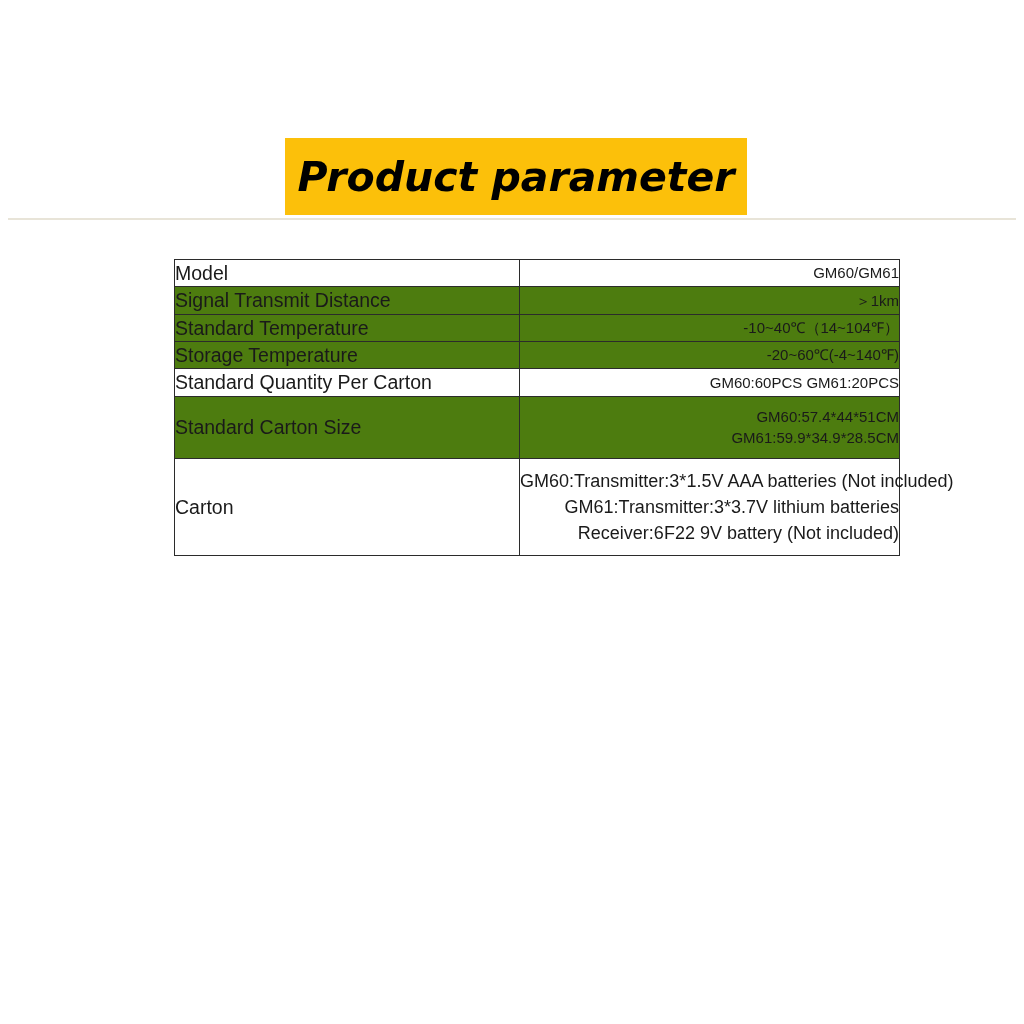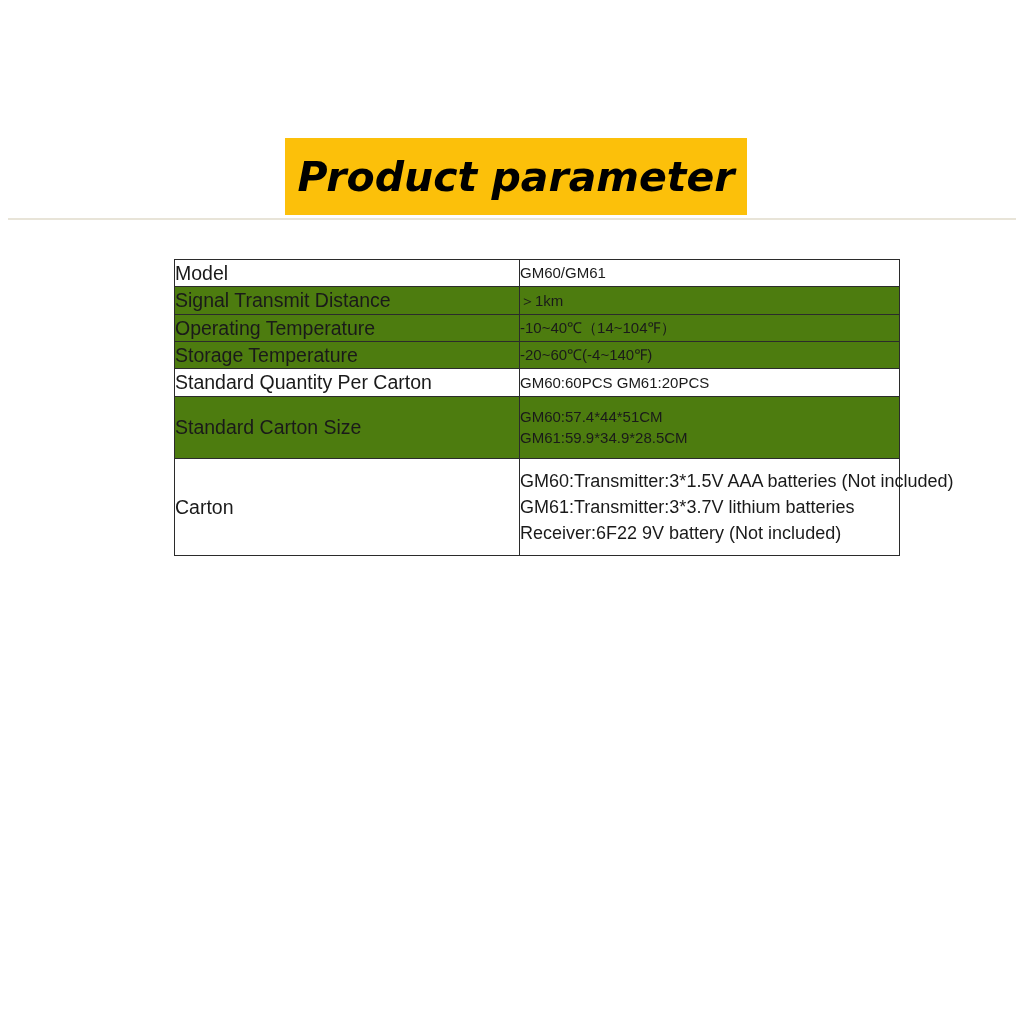--- a/index.html
+++ b/index.html
@@ -77,20 +77,21 @@
     padding: 10px 0 10px 22px;
     font-size: 19.5px;
     color: #1a1a1a;
     line-height: 1.35;
   }
   .cell-value {
     padding: 10px 0 10px 18px;
     font-size: 15px;
     color: #1a1a1a;
     line-height: 1.45;
+    text-align: right;
   }
   tr.alt td {
     background: #4d7c0f;
   }
   tr td {
     background: #ffffff;
   }
   .val-line {
     display: block;
     white-space: nowrap;
@@ -128,21 +129,21 @@
 
       <tr class="alt">
         <td class="cell-label">Signal Transmit Distance</td>
         <td class="cell-value">
           <span class="val-line">＞1km</span>
         </td>
       </tr>
 
 
       <tr class="alt">
-        <td class="cell-label">Operating Temperature</td>
+        <td class="cell-label">Standard Temperature</td>
         <td class="cell-value">
           <span class="val-line">-10~40℃（14~104℉）</span>
         </td>
       </tr>
 
 
       <tr class="alt">
         <td class="cell-label">Storage Temperature</td>
         <td class="cell-value">
           <span class="val-line">-20~60℃(-4~140℉)</span>

